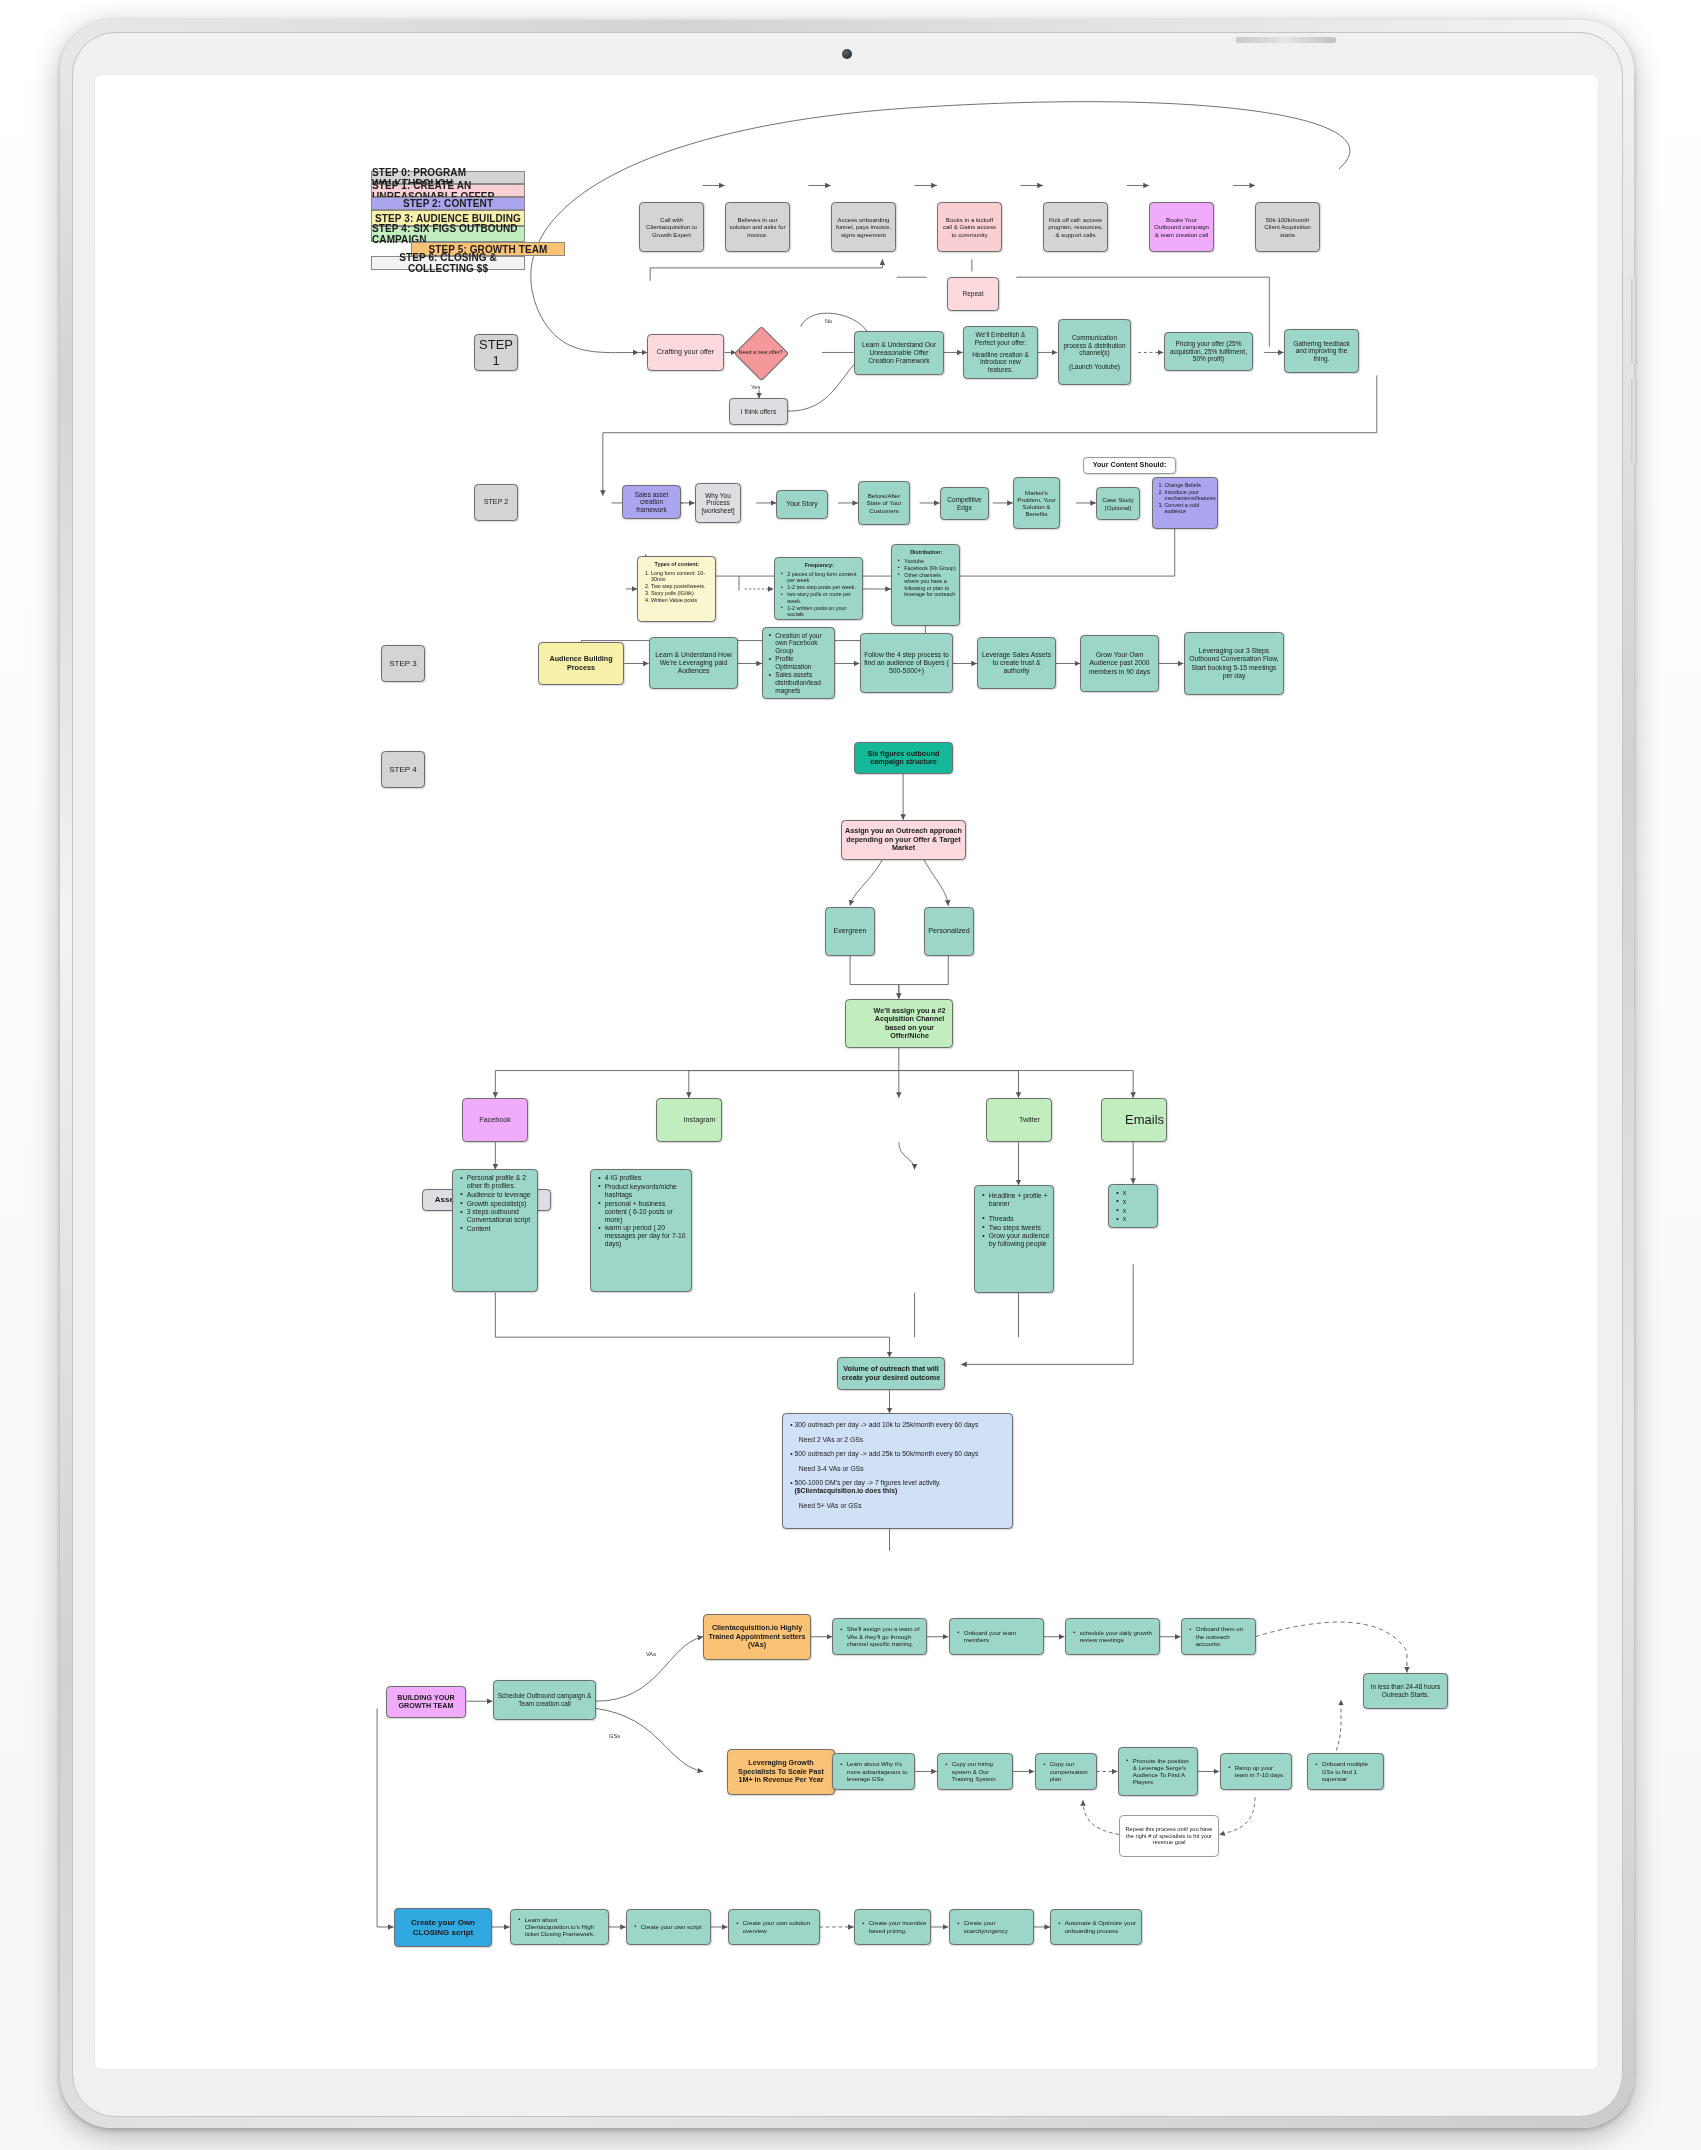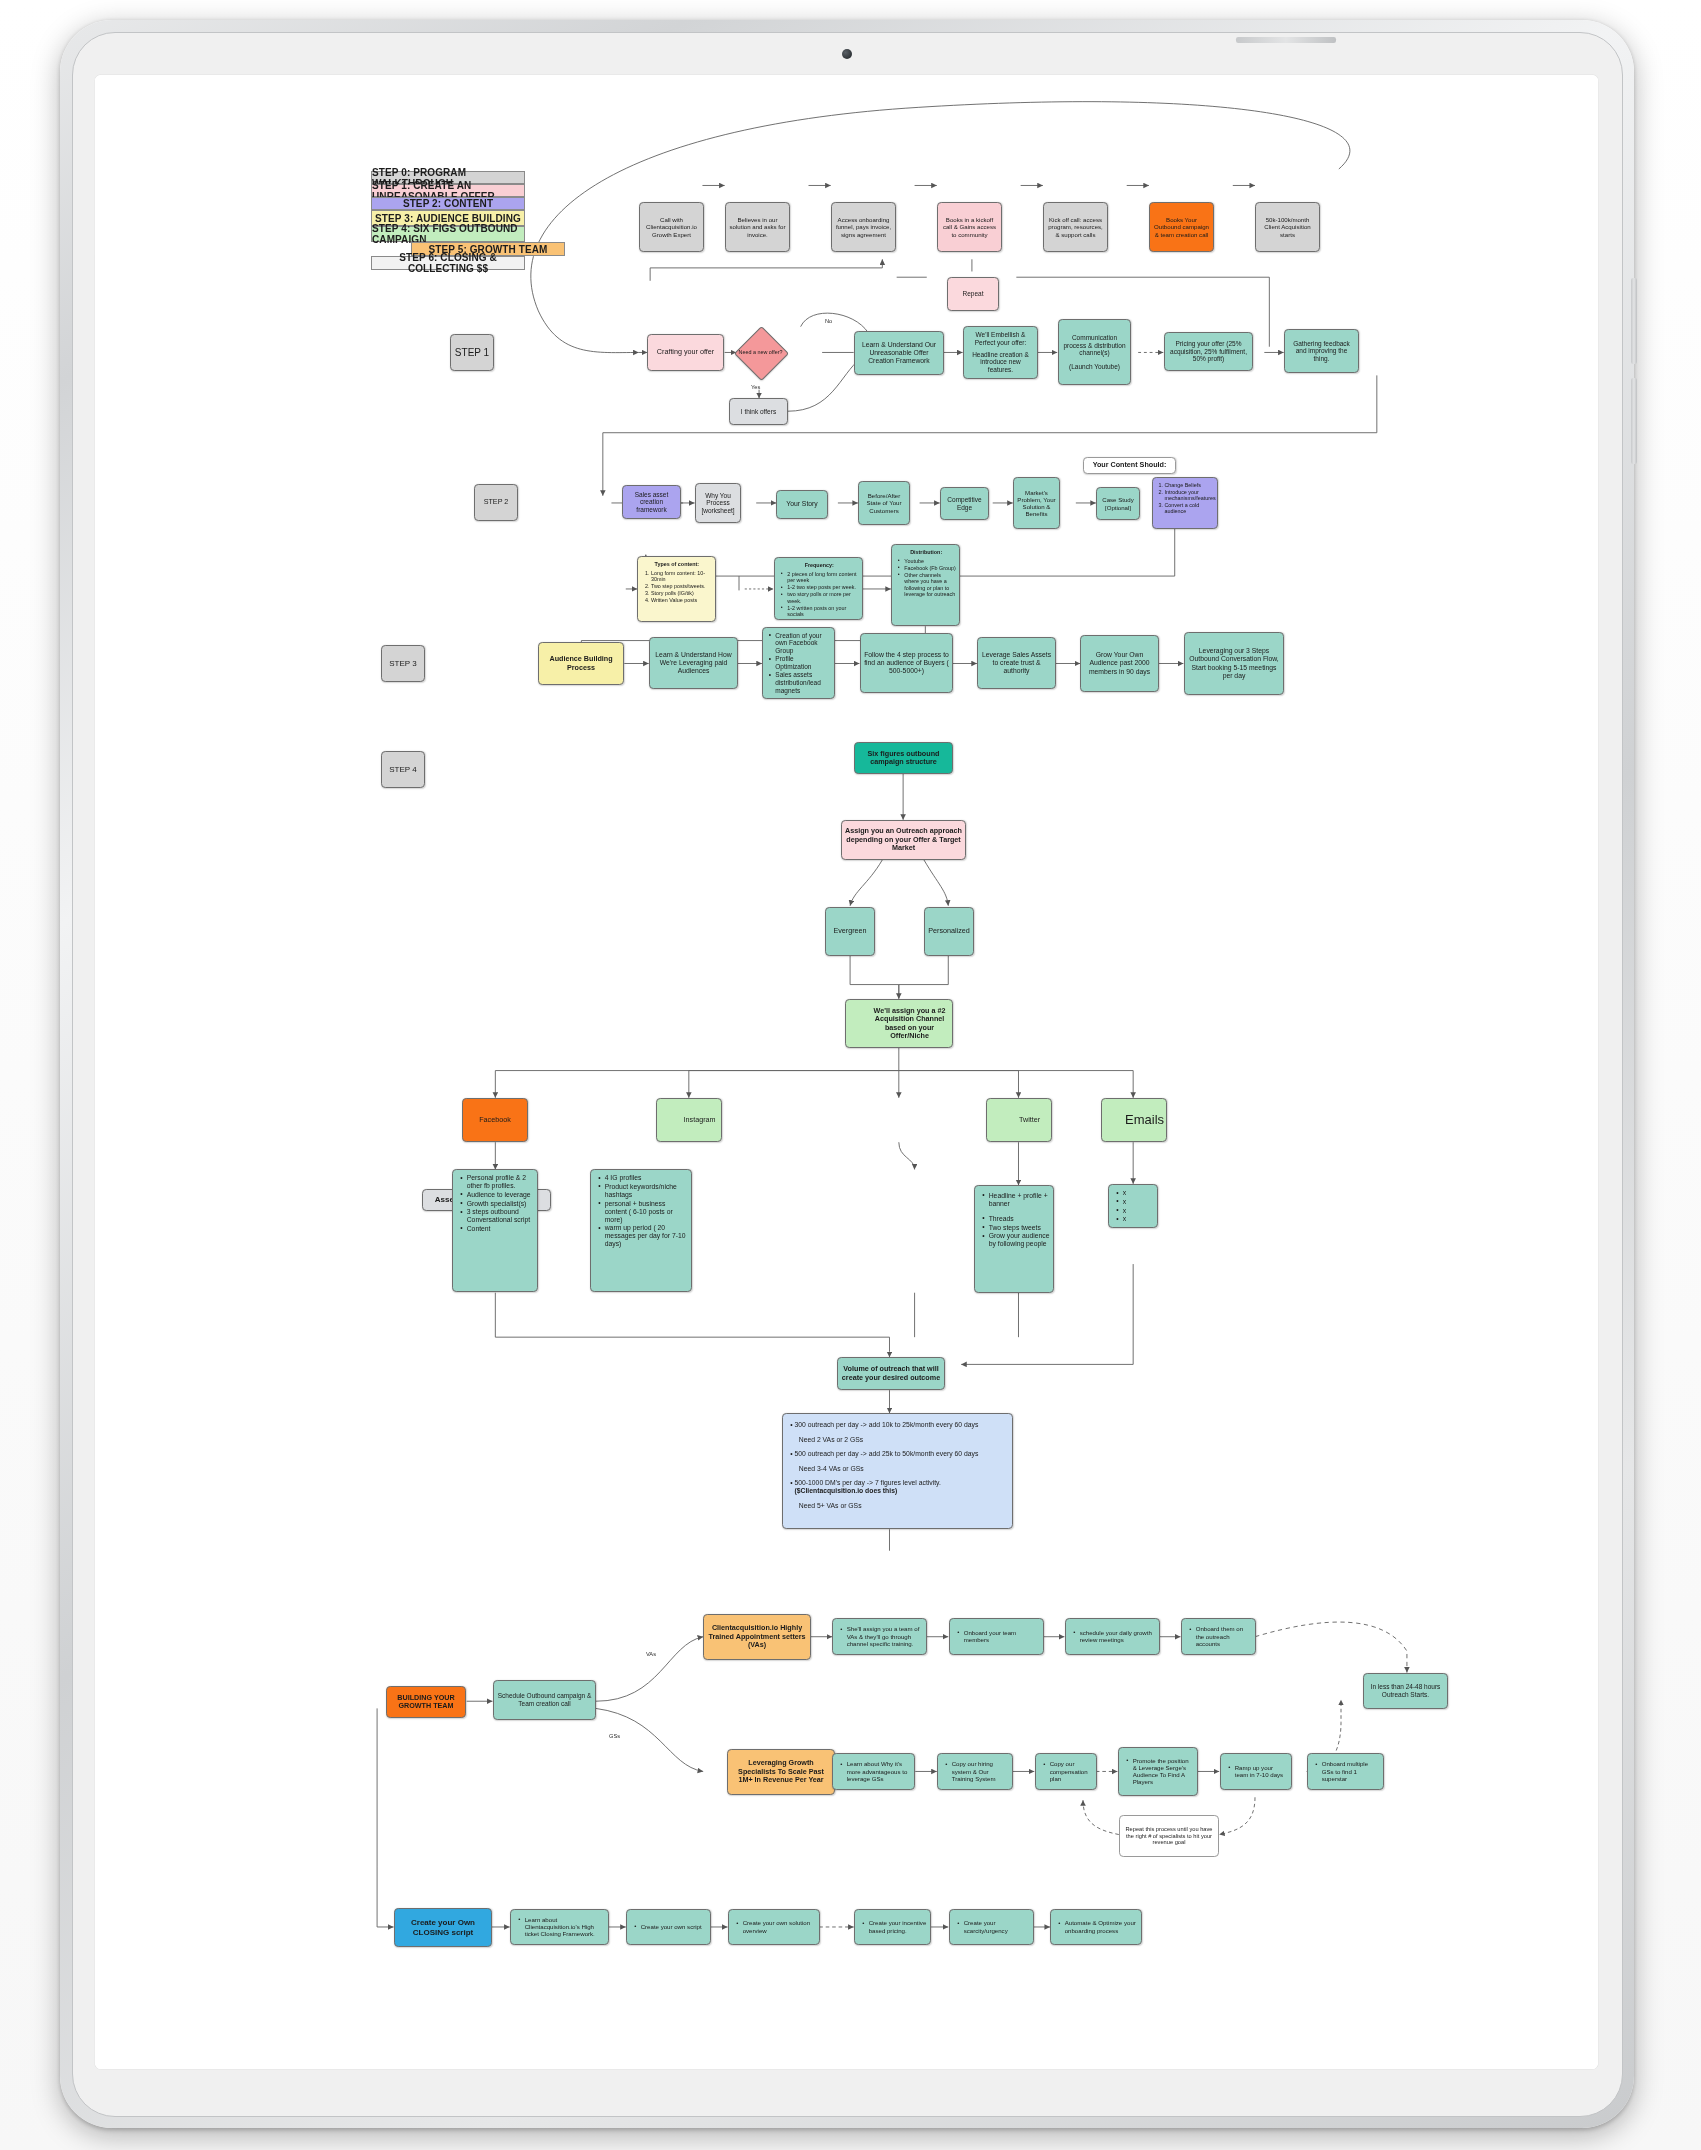--- a/index.html
+++ b/index.html
@@ -34,21 +34,21 @@
   .node.tp{align-items:flex-start;}
   .teal{background:#9bd6c8;}
   .gray{background:#d4d4d4;}
   .gray2{background:#dcdee1;}
   .pink{background:#f9cfd4;}
   .pinkl{background:#fbd9dd;}
   .purple{background:#aba4ef;}
   .yellow{background:#f7f0a8;}
   .yellowl{background:#faf6cd;}
   .green{background:#c2edbe;padding-left:24px;}
-  .orange{background:#f97316;}
+  .orange{background:#f0abfc;}
   .orangel{background:#f9c275;}
   .blue{background:#cfe0f7;}
   .bluestrong{background:#31a8e0;}
   .tealdark{background:#16b89a;}
   .white{background:#ffffff;}
   .nob{border:0.7px solid #9a9a9a;}
   .diamond{position:absolute;background:#f4989a;border:0.7px solid #6e6e6e;
            transform:rotate(45deg);border-radius:2.9px;box-shadow:0.7px 0.7px 1.4px rgba(0,0,0,.17);}
   .diamond-lbl{position:absolute;display:flex;align-items:center;justify-content:center;
                text-align:center;line-height:1.15;color:#1b1b1b;}
@@ -190,21 +190,21 @@
         <div>
           <div class="legend-row" style="left:277px;top:97px;width:154px;height:13px;background:#d4d4d4;">STEP 0: PROGRAM WALKTHROUGH</div>
           <div class="legend-row" style="left:277px;top:110px;width:154px;height:13px;background:#f9cfd4;">STEP 1: CREATE AN UNREASONABLE OFFER</div>
           <div class="legend-row" style="left:277px;top:123px;width:154px;height:13px;background:#aba4ef;">STEP 2: CONTENT</div>
           <div class="legend-row" style="left:277px;top:136px;width:154px;height:16px;background:#f7f0a8;">STEP 3: AUDIENCE BUILDING</div>
           <div class="legend-row" style="left:277px;top:152px;width:154px;height:16px;background:#c2edbe;">STEP 4: SIX FIGS OUTBOUND CAMPAIGN</div>
           <div class="legend-row" style="left:277px;top:168px;width:154px;height:14.3px;background:#f9c275;margin-left:40px;">STEP 5: GROWTH TEAM</div>
           <div class="legend-row" style="left:277px;top:182px;width:154px;height:14.3px;background:#f2f2f2;text-align:center;">STEP 6: CLOSING &amp; COLLECTING $$</div>
         </div>
 
-        <div class="node gray" style="left:356px;top:260px;width:44px;height:37px;font-size:10px;">STEP 1</div>
+        <div class="node gray" style="left:380px;top:260px;width:44px;height:37px;font-size:13px;">STEP 1</div>
         <div class="node gray" style="left:380px;top:410px;width:44px;height:37px;font-size:7.2px;">STEP 2</div>
         <div class="node gray" style="left:287px;top:571px;width:44px;height:37px;font-size:8px;">STEP 3</div>
         <div class="node gray" style="left:287px;top:677px;width:44px;height:37px;font-size:8px;">STEP 4</div>
         <div class="node gray2" style="left:328px;top:1115px;width:129px;height:21.5px;font-size:8px;font-weight:bold;">Assets needed  per channel</div>
 
         <div class="node gray" style="left:545px;top:128px;width:65px;height:50px;font-size:6.1px;">Call with Clientacquisition.io Growth Expert</div>
         <div class="node gray" style="left:631px;top:128px;width:65px;height:50px;font-size:6.1px;">Believes in our solution and asks for invoice.</div>
         <div class="node gray" style="left:737px;top:128px;width:65px;height:50px;font-size:6.1px;">Access onboarding funnel, pays invoice, signs agreement</div>
         <div class="node pink" style="left:843px;top:128px;width:65px;height:50px;font-size:6.1px;">Books in a kickoff call &amp; Gains access to community</div>
         <div class="node gray" style="left:949px;top:128px;width:65px;height:50px;font-size:6.1px;">Kick off call: access program, resources, &amp; support calls</div>

